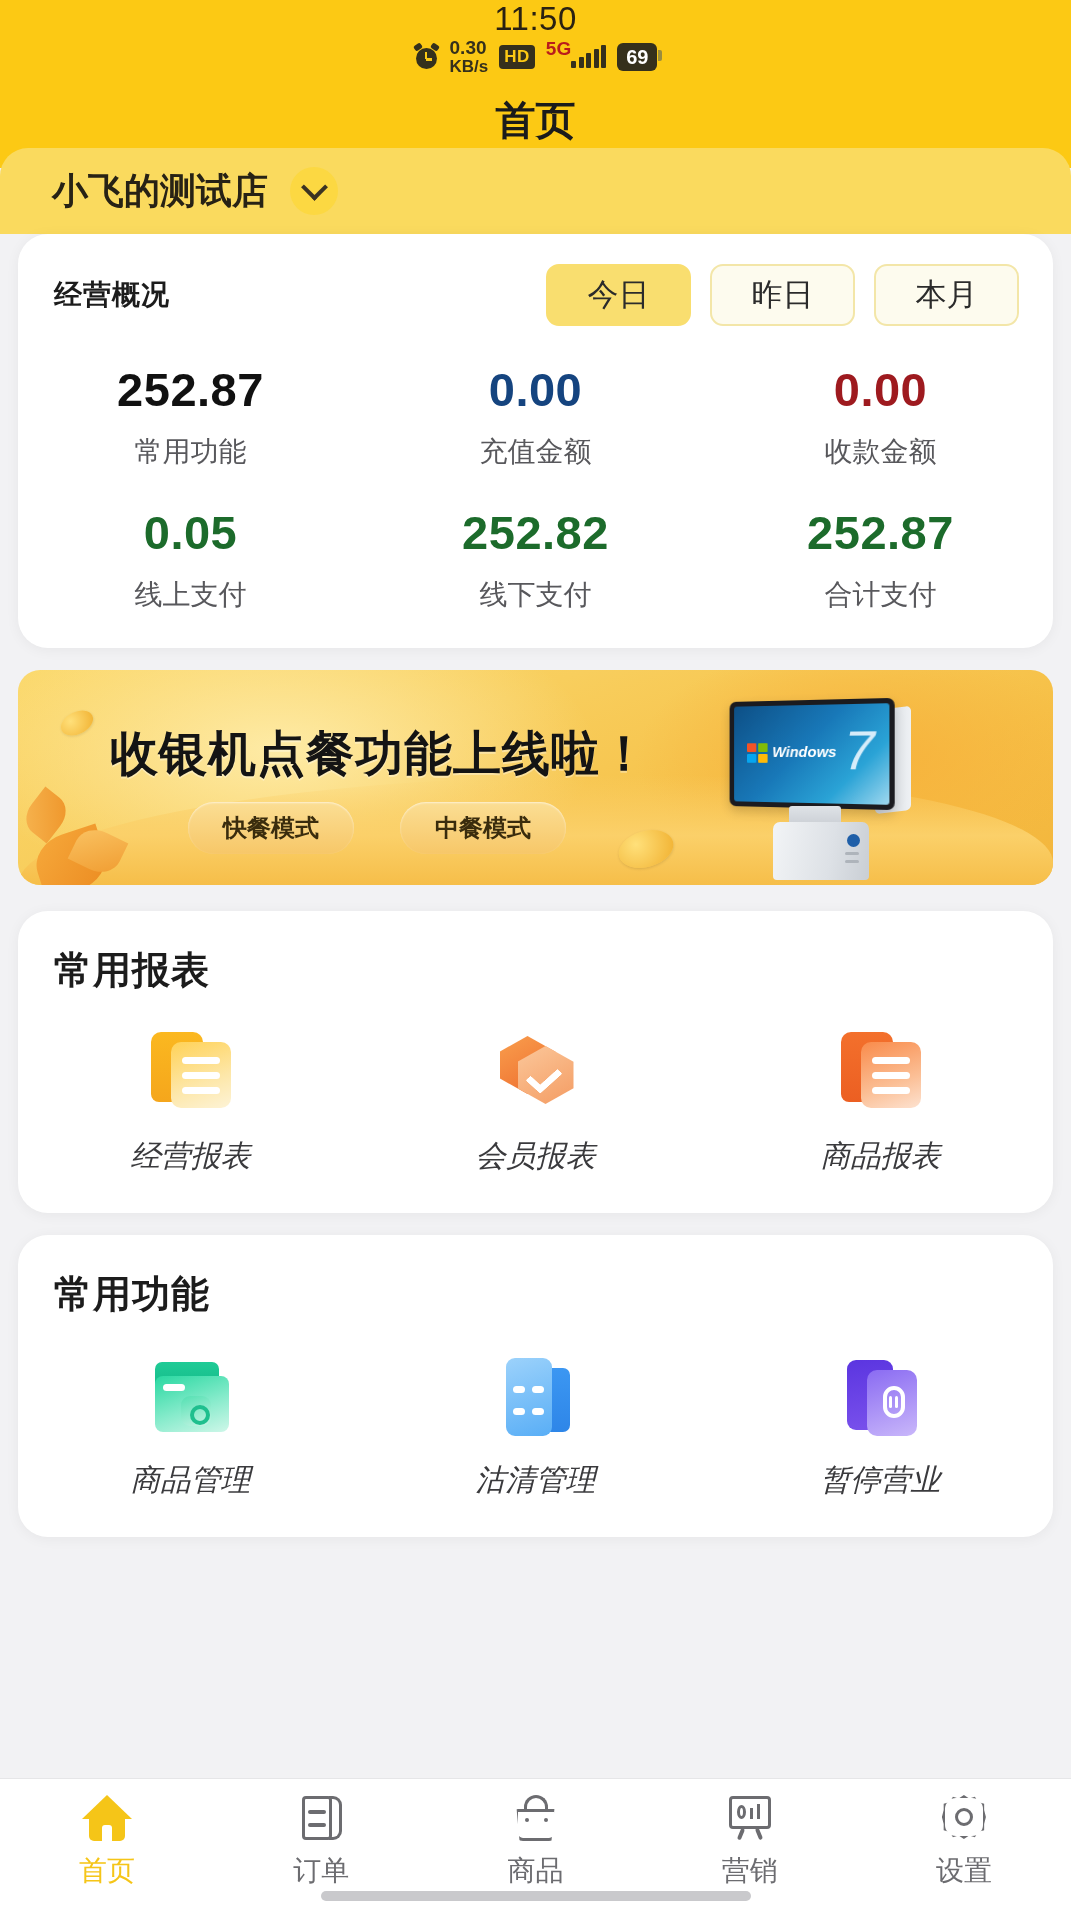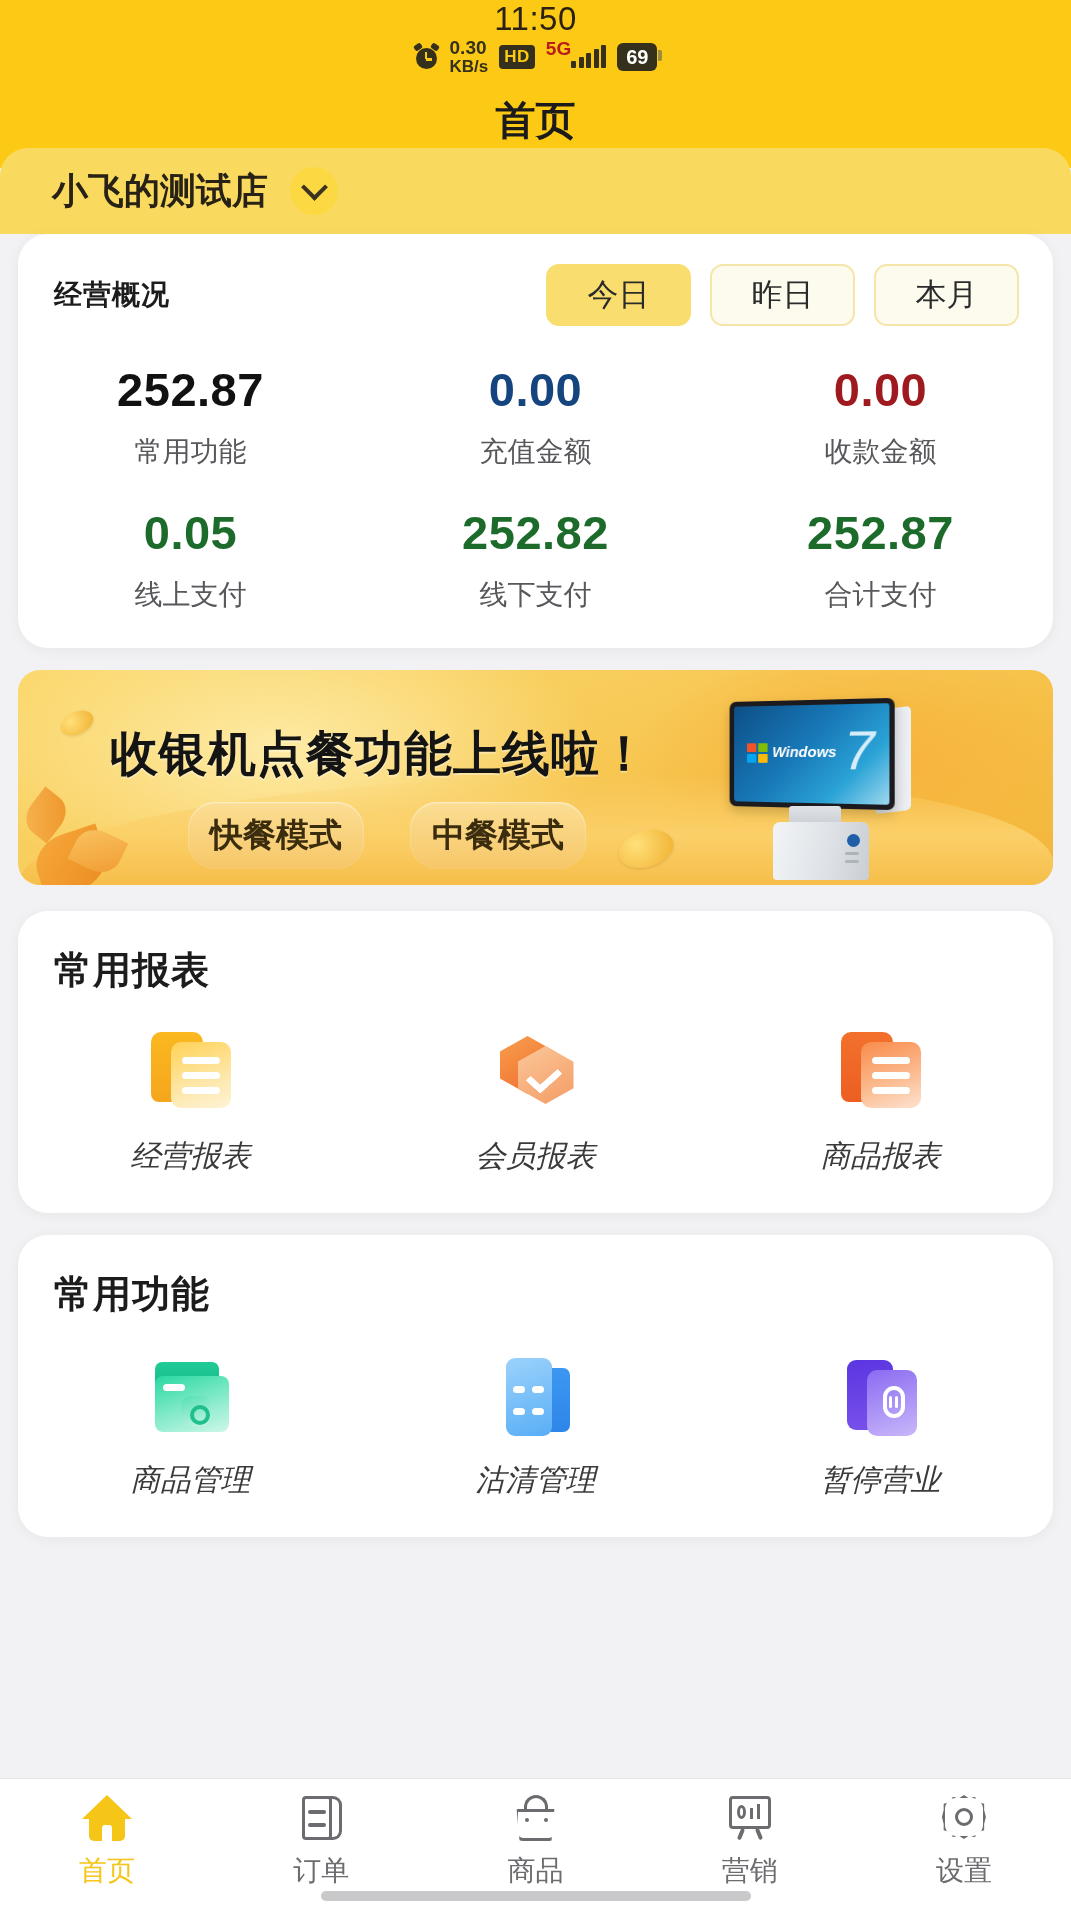--- a/index.html
+++ b/index.html
@@ -127,24 +127,24 @@
     background:linear-gradient(180deg,rgba(253,223,140,.0) 0%,#FBD069 55%,#F6BE49 100%);
     border-radius:60% 40% 0 0 / 100% 80% 0 0;
   }
   .bn-title {
     position:absolute; left:92px; top:52px;
     font-size:48px; font-weight:800; color:#141414; letter-spacing:1px;
     text-shadow:0 2px 0 rgba(255,255,255,.35);
   }
   .bn-pills { position:absolute; left:170px; top:132px; display:flex; gap:46px; }
   .bn-pill {
-    min-width:166px; height:67px; border-radius:27px;
+    min-width:166px; height:52px; border-radius:27px;
     background:linear-gradient(180deg,#FBDE94 0%,#F7C768 100%);
     display:flex; align-items:center; justify-content:center;
-    font-size:33px; font-weight:700; color:#3a2c0d;
+    font-size:24px; font-weight:700; color:#3a2c0d;
     box-shadow:inset 0 1px 2px rgba(255,255,255,.6);
     padding:0 22px;
   }
   
   .pos { position:absolute; right:88px; top:24px; width:250px; height:190px; }
   .pos-screen {
     position:absolute; left:10px; top:6px; width:168px; height:108px;
     background:#1b1b1f; border-radius:7px; padding:5px;
     transform:perspective(420px) rotateY(-11deg);
     box-shadow:0 5px 12px rgba(0,0,0,.18);

